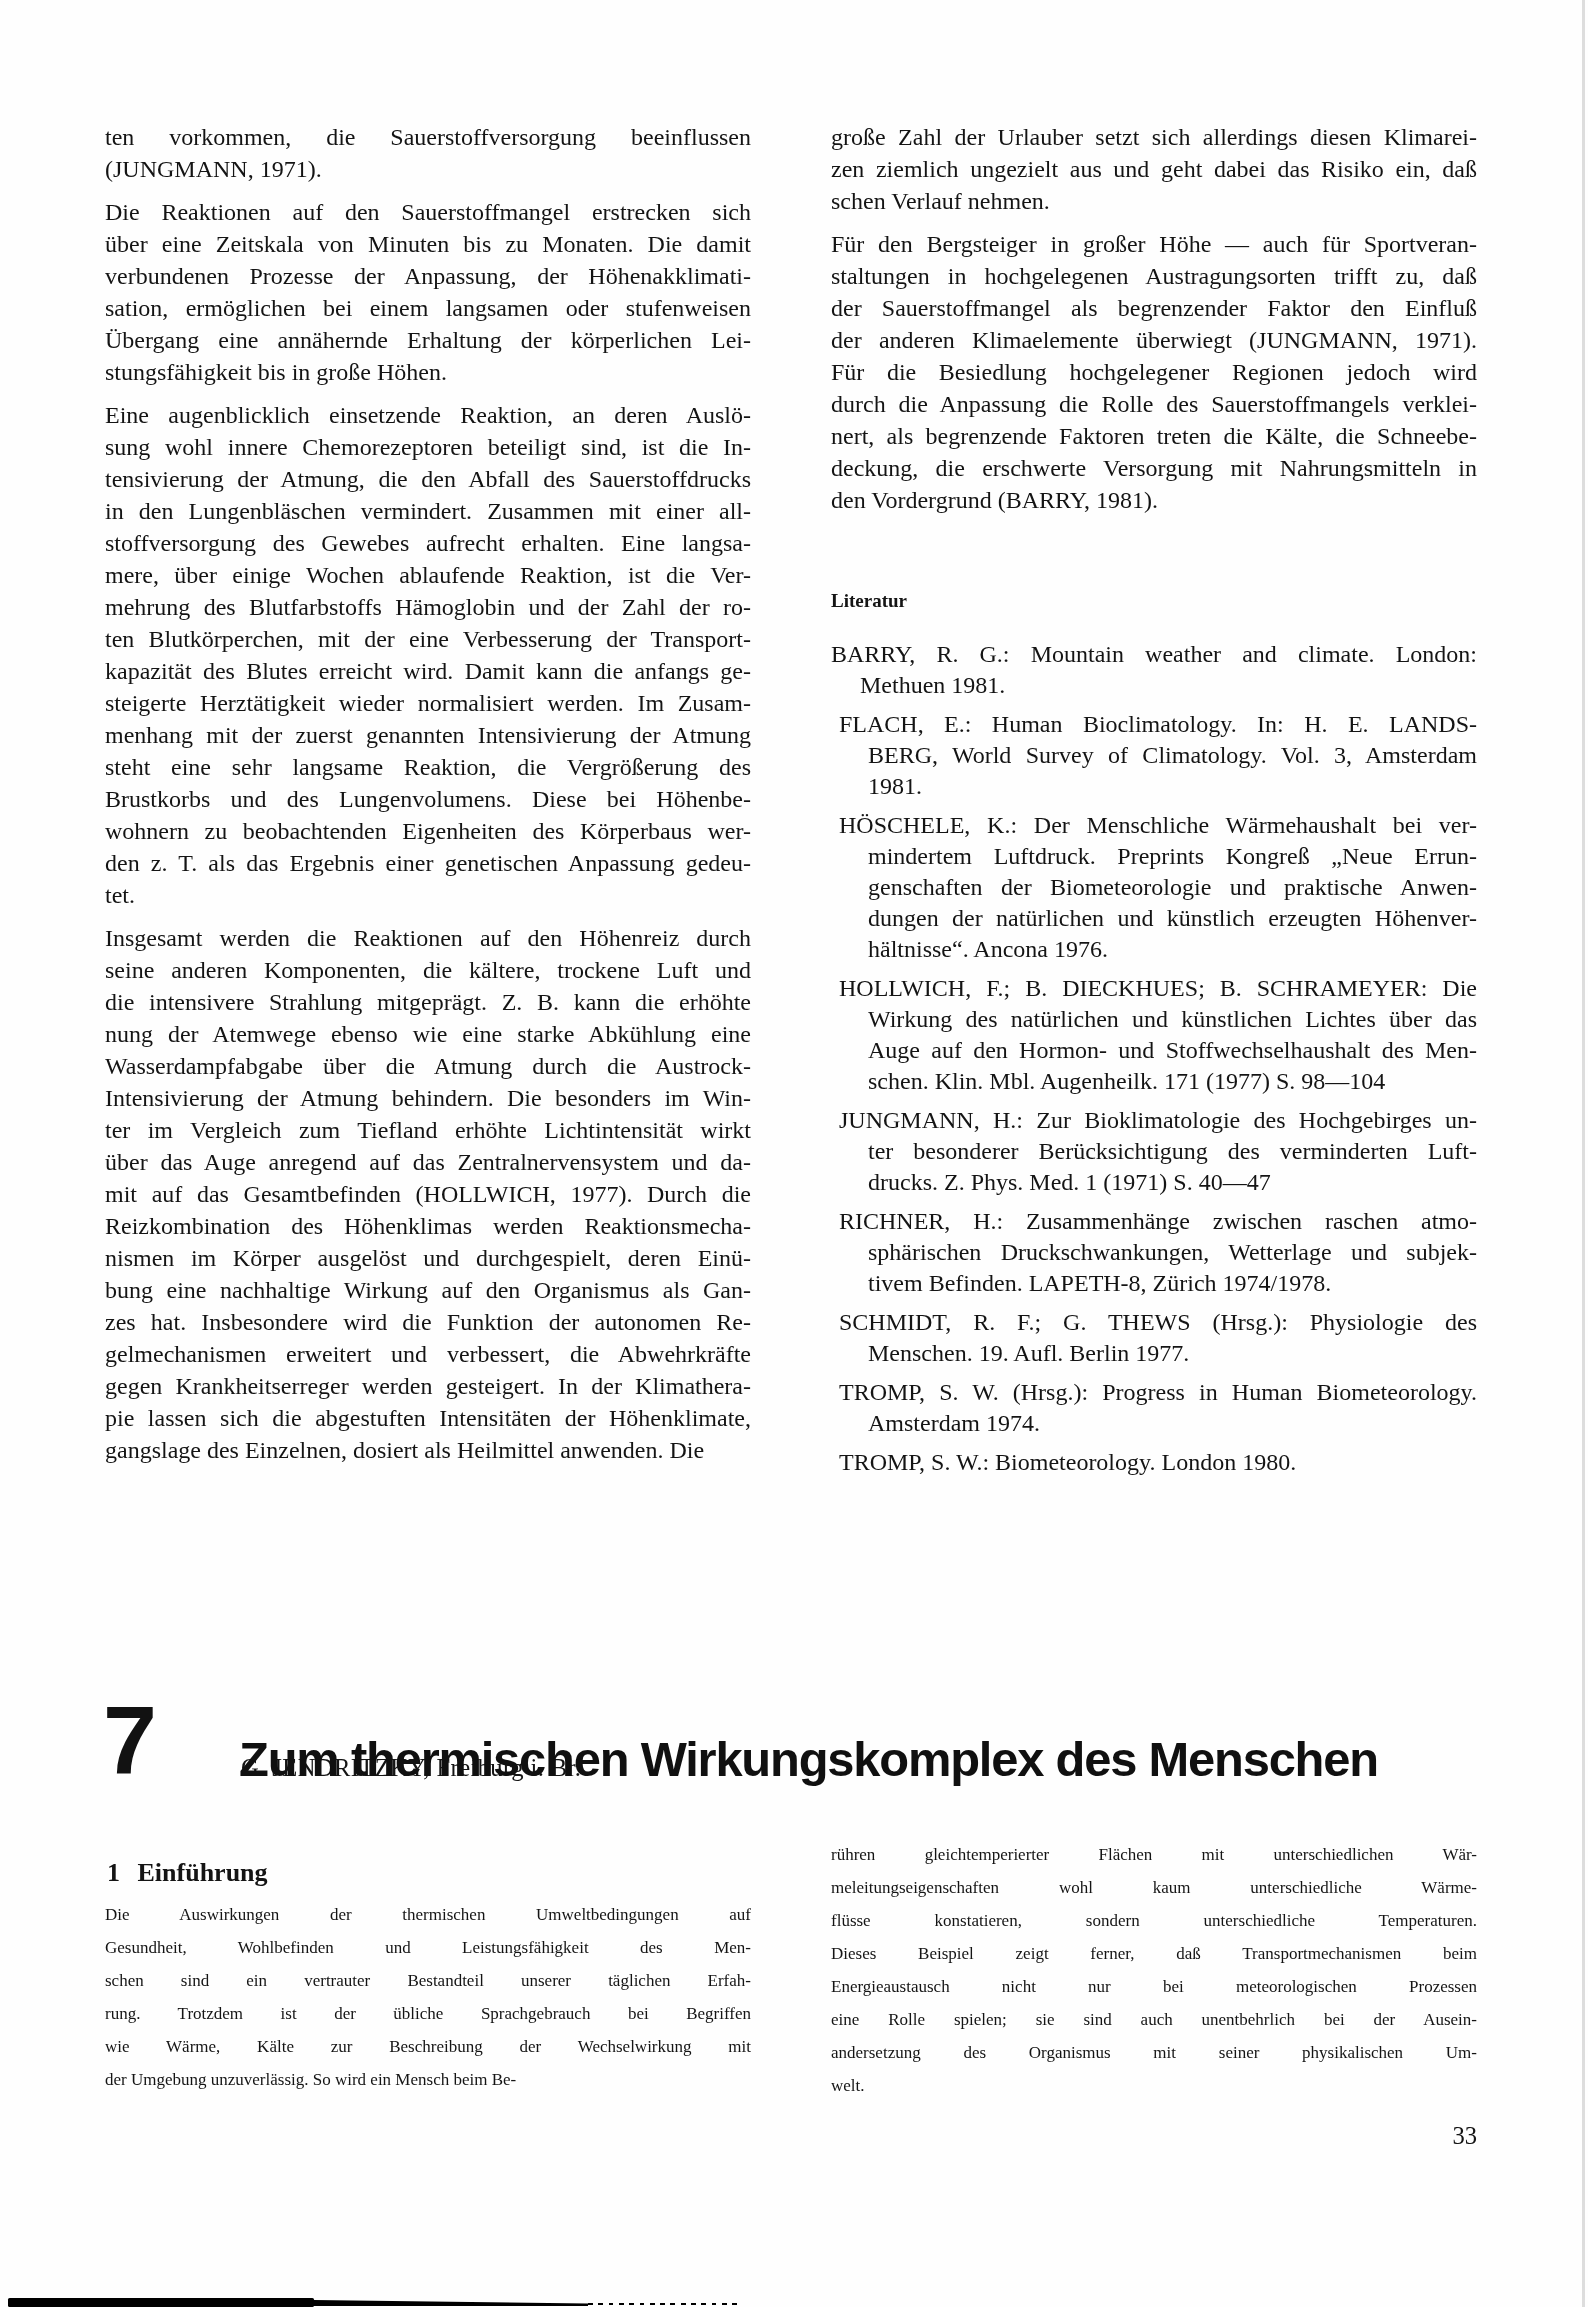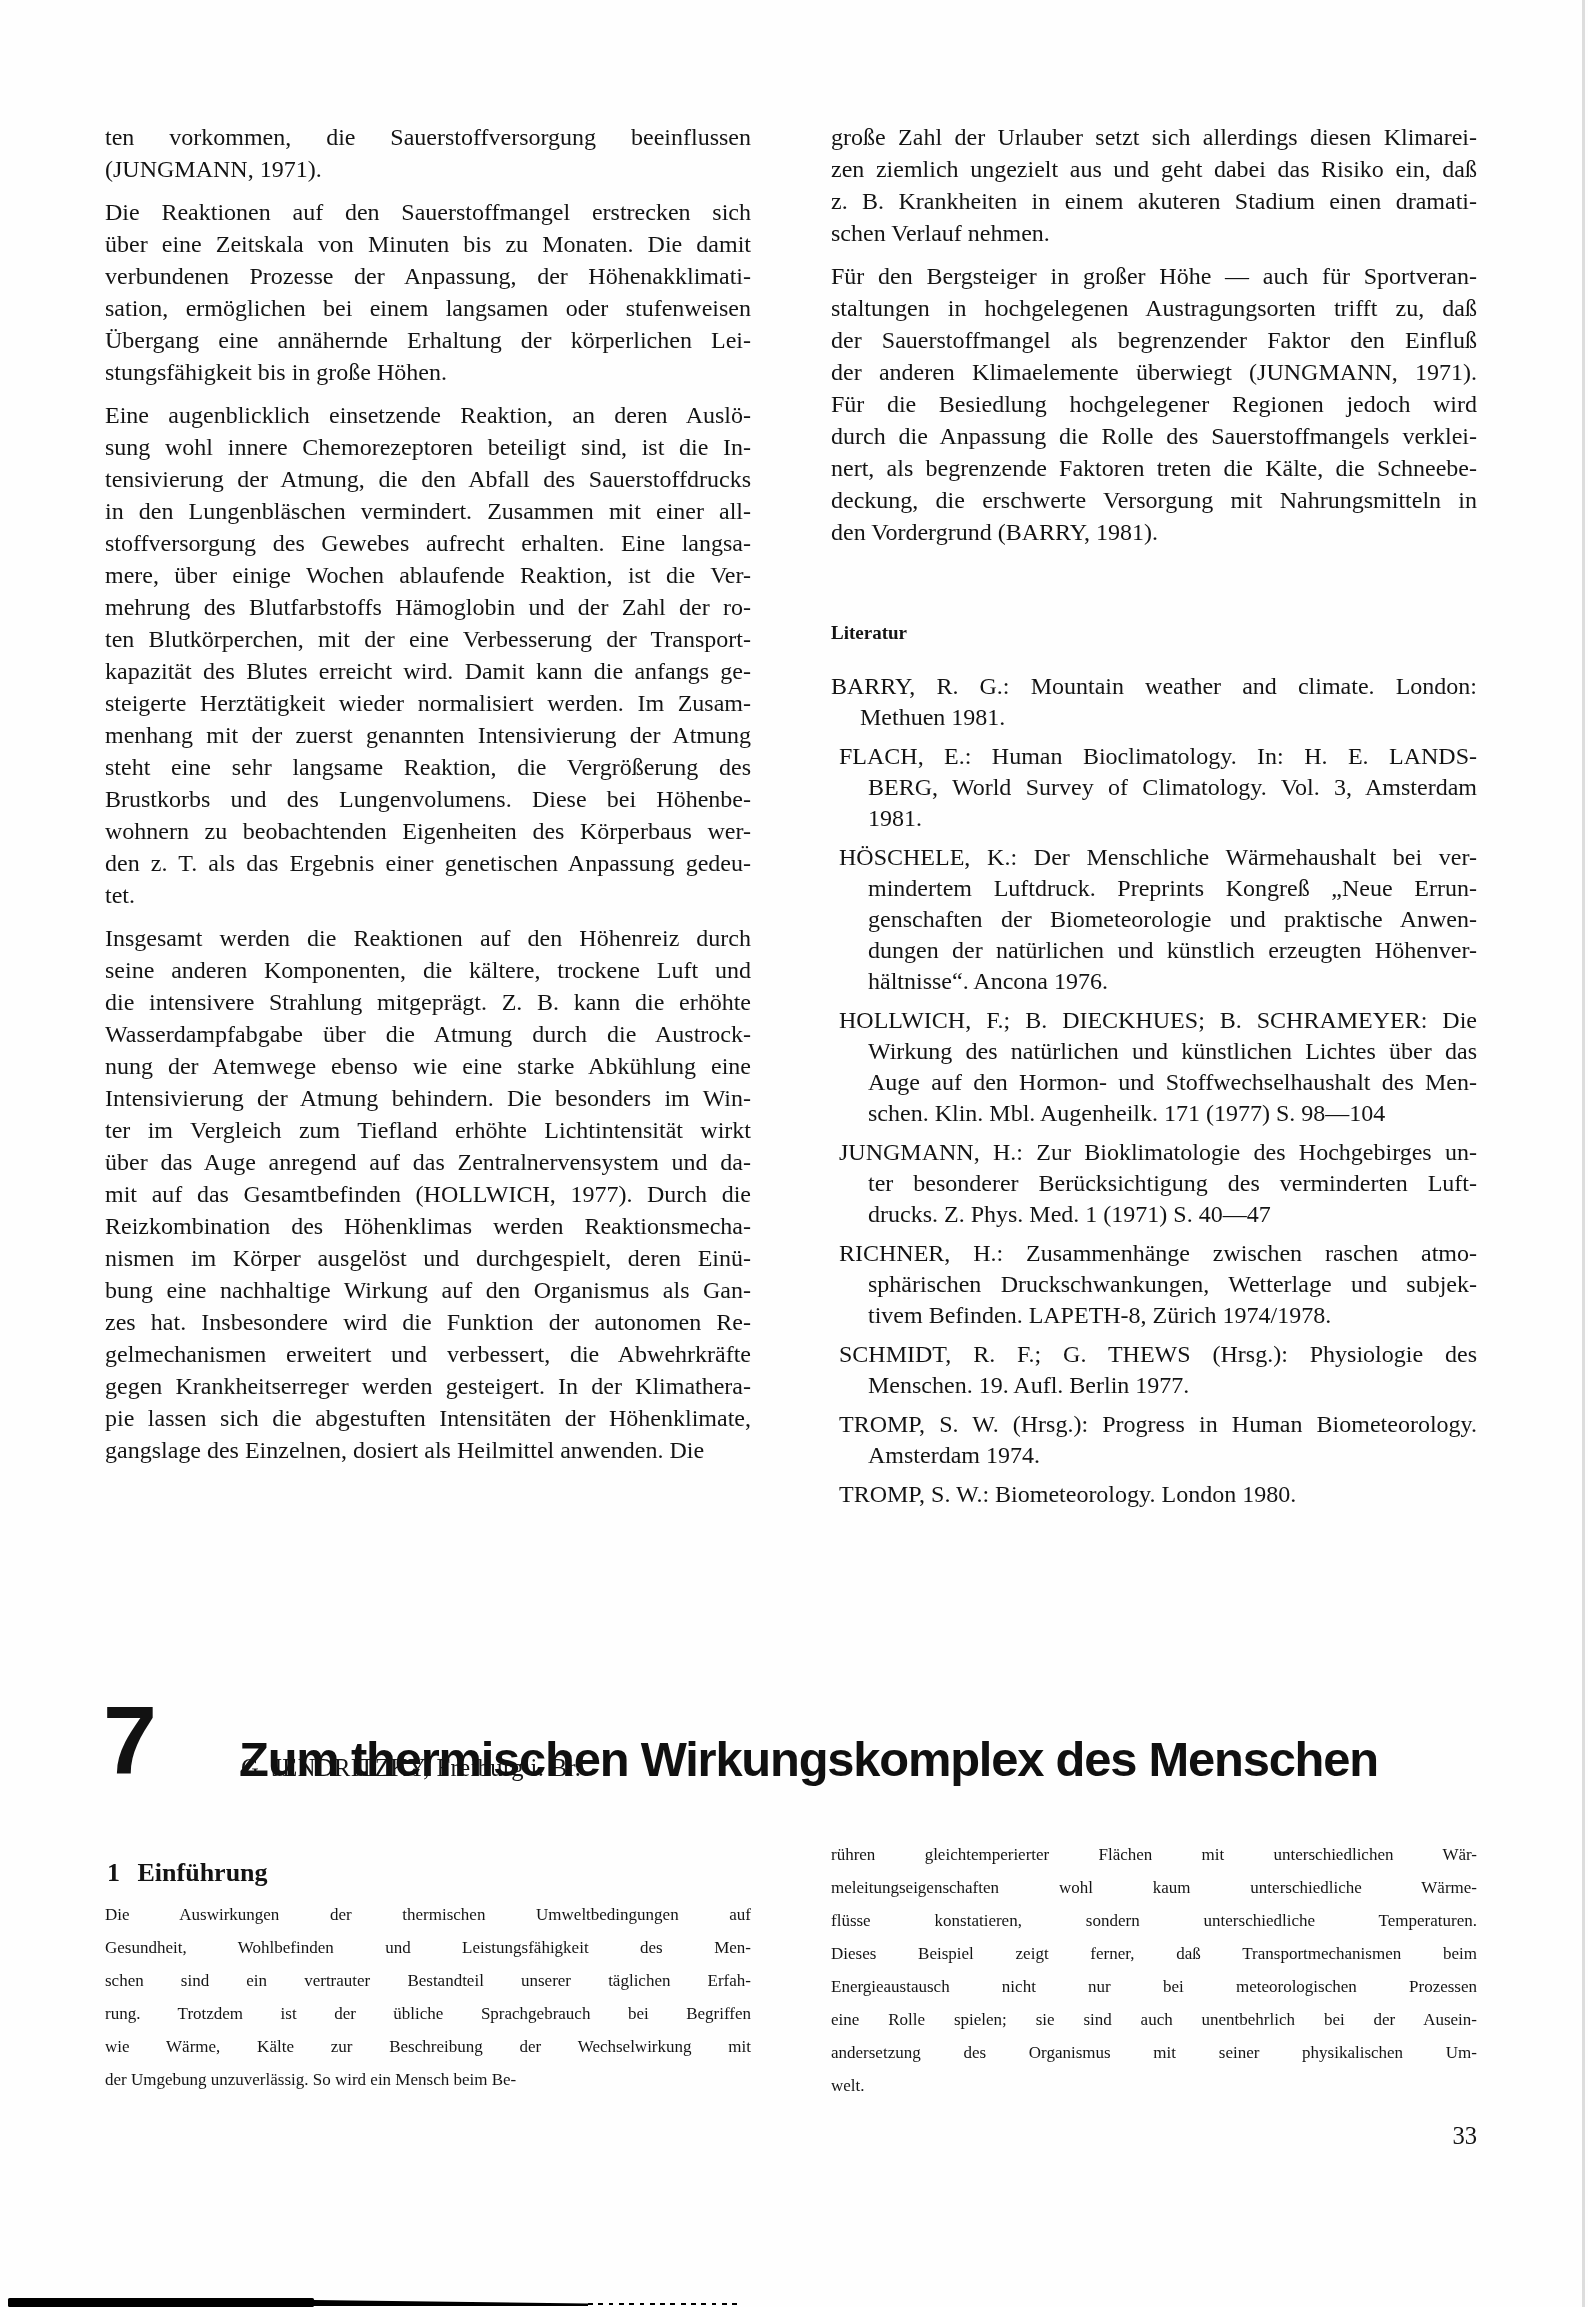--- a/index.html
+++ b/index.html
@@ -71,43 +71,42 @@
       <div class="line fill">steht eine sehr langsame Reaktion, die Vergrößerung des</div>
       <div class="line fill">Brustkorbs und des Lungenvolumens. Diese bei Höhenbe-</div>
       <div class="line fill">wohnern zu beobachtenden Eigenheiten des Körperbaus wer-</div>
       <div class="line fill">den z. T. als das Ergebnis einer genetischen Anpassung gedeu-</div>
       <div class="line">tet.</div>
     </div>
     <div class="para">
       <div class="line fill">Insgesamt werden die Reaktionen auf den Höhenreiz durch</div>
       <div class="line fill">seine anderen Komponenten, die kältere, trockene Luft und</div>
       <div class="line fill">die intensivere Strahlung mitgeprägt. Z. B. kann die erhöhte</div>
+      <div class="line fill">nung der Atemwege ebenso wie eine starke Abkühlung eine</div>
       <div class="line fill">Wasserdampfabgabe über die Atmung durch die Austrock-</div>
-      <div class="line fill">nung der Atemwege ebenso wie eine starke Abkühlung eine</div>
       <div class="line fill">Intensivierung der Atmung behindern. Die besonders im Win-</div>
       <div class="line fill">ter im Vergleich zum Tiefland erhöhte Lichtintensität wirkt</div>
       <div class="line fill">über das Auge anregend auf das Zentralnervensystem und da-</div>
       <div class="line fill">mit auf das Gesamtbefinden (HOLLWICH, 1977). Durch die</div>
       <div class="line fill">Reizkombination des Höhenklimas werden Reaktionsmecha-</div>
       <div class="line fill">nismen im Körper ausgelöst und durchgespielt, deren Einü-</div>
       <div class="line fill">bung eine nachhaltige Wirkung auf den Organismus als Gan-</div>
       <div class="line fill">zes hat. Insbesondere wird die Funktion der autonomen Re-</div>
       <div class="line fill">gelmechanismen erweitert und verbessert, die Abwehrkräfte</div>
       <div class="line fill">gegen Krankheitserreger werden gesteigert. In der Klimathera-</div>
       <div class="line fill">pie lassen sich die abgestuften Intensitäten der Höhenklimate,</div>
       <div class="line">gangslage des Einzelnen, dosiert als Heilmittel anwenden. Die</div>
     </div>
   </div>
 
 <div class="abs textcol" style="left:831px;top:121px;width:646px;">
   <div>
       <div class="para">
         <div class="line fill">große Zahl der Urlauber setzt sich allerdings diesen Klimarei-</div>
         <div class="line fill">zen ziemlich ungezielt aus und geht dabei das Risiko ein, daß</div>
-        <div class="line fill">z. B. Krankheiten in einem akuteren Stadium einen dramati-</div>
         <div class="line">schen Verlauf nehmen.</div>
       </div>
       <div class="para">
         <div class="line fill">Für den Bergsteiger in großer Höhe — auch für Sportveran-</div>
         <div class="line fill">staltungen in hochgelegenen Austragungsorten trifft zu, daß</div>
         <div class="line fill">der Sauerstoffmangel als begrenzender Faktor den Einfluß</div>
         <div class="line fill">der anderen Klimaelemente überwiegt (JUNGMANN, 1971).</div>
         <div class="line fill">Für die Besiedlung hochgelegener Regionen jedoch wird</div>
         <div class="line fill">durch die Anpassung die Rolle des Sauerstoffmangels verklei-</div>
         <div class="line fill">nert, als begrenzende Faktoren treten die Kälte, die Schneebe-</div>

